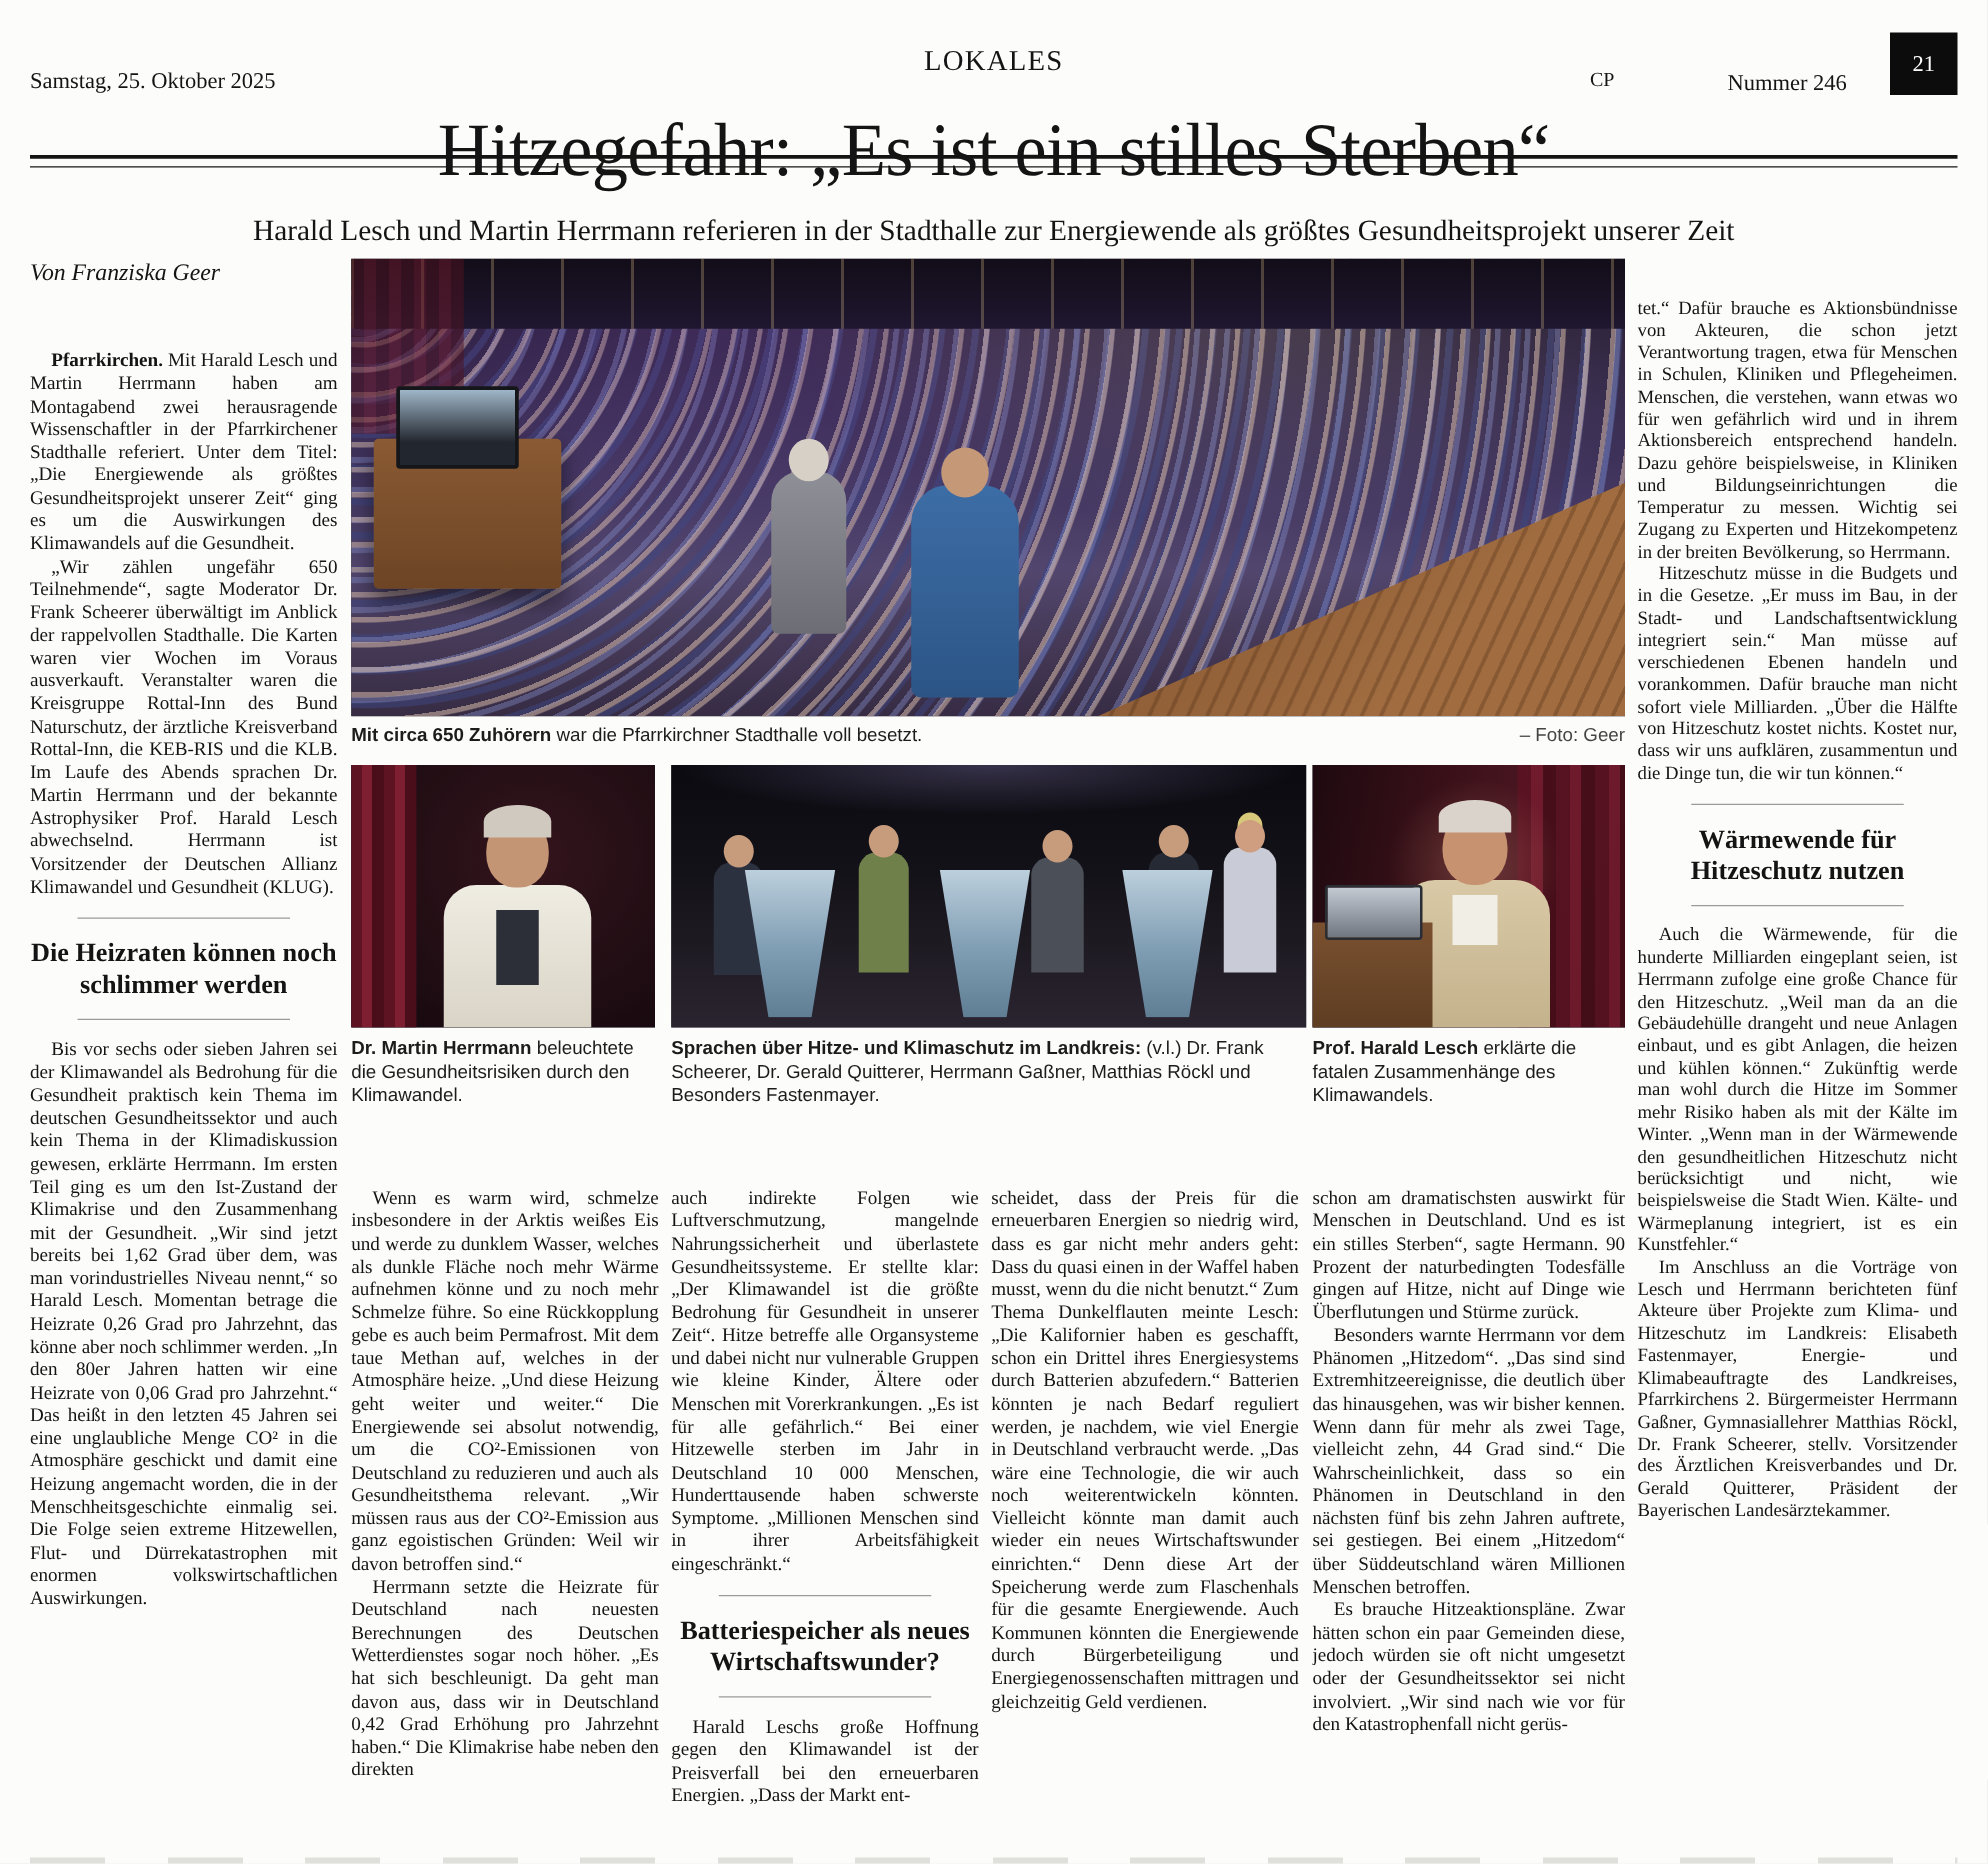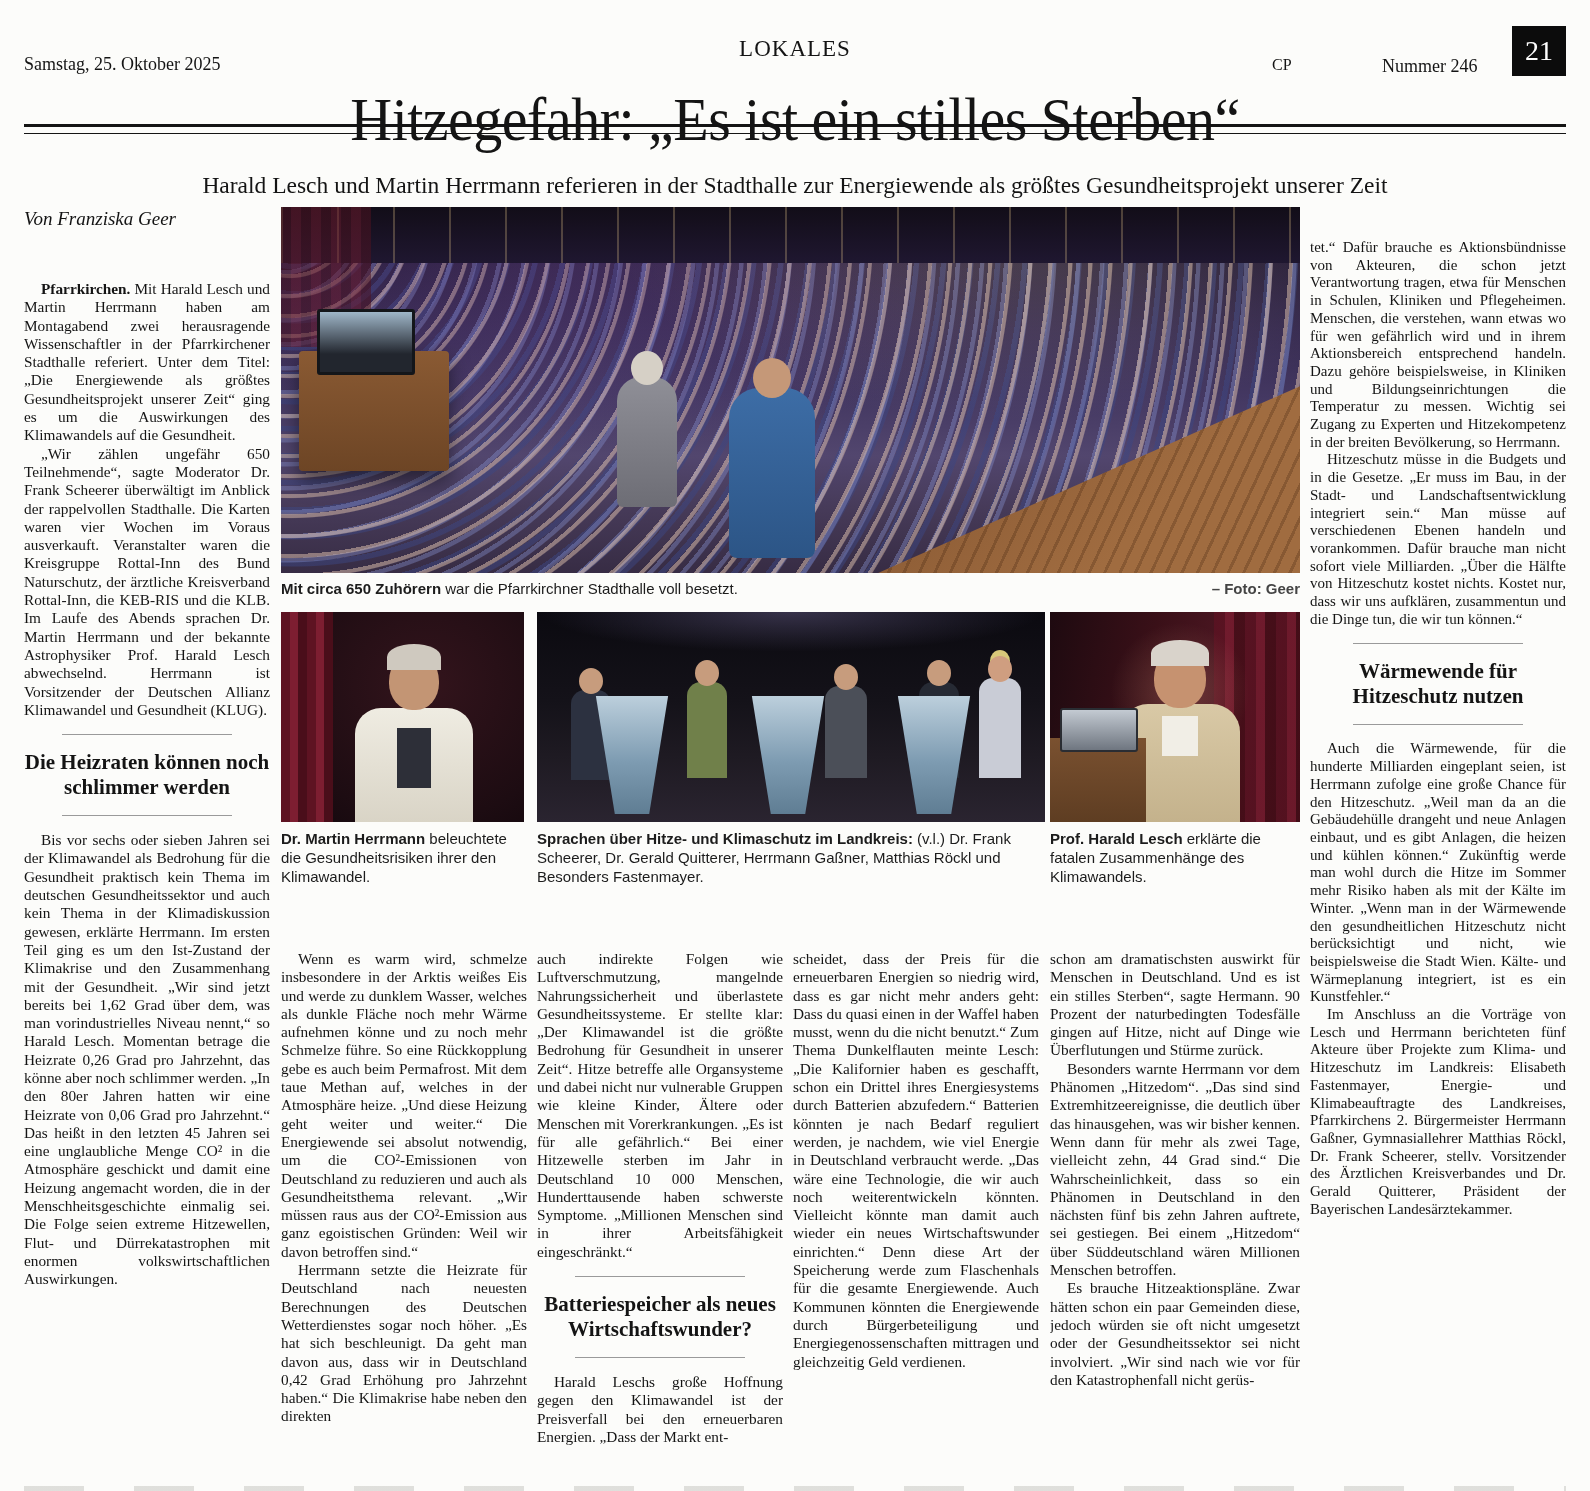--- a/index.html
+++ b/index.html
@@ -4,21 +4,21 @@
 <style>
   html,body{margin:0;padding:0;background:#e9e9e7;}
   .page{position:relative;width:1590px;height:1491px;margin:0 auto;background:#fcfcfa;overflow:hidden;
         font-family:"Liberation Serif", serif;color:#141414;}
   
   .hdr-date{position:absolute;left:24px;top:54px;font-size:18px;}
   .hdr-section{position:absolute;left:0;right:0;top:36px;text-align:center;font-size:23px;letter-spacing:1px;}
   .hdr-cp{position:absolute;left:1272px;top:56px;font-size:16px;}
   .hdr-issue{position:absolute;left:1382px;top:56px;font-size:18px;}
   .hdr-pagebox{position:absolute;left:1512px;top:26px;width:54px;height:50px;background:#0c0c0c;color:#fff;
-               display:flex;align-items:center;justify-content:center;font-size:28px;}
+               display:flex;align-items:center;justify-content:center;font-size:18px;}
   .hdr-rule{position:absolute;left:24px;right:24px;top:124px;height:6px;border-top:3px solid #141414;border-bottom:1px solid #141414;}
   
   .headline{position:absolute;left:0;right:0;top:88px;text-align:center;font-size:58px;line-height:64px;
             letter-spacing:-0.5px;transform:scaleY(1.04);}
   .subheadline{position:absolute;left:0;right:0;top:172px;text-align:center;font-size:23.5px;}
   .byline{position:absolute;left:24px;top:208px;width:246px;font-style:italic;font-size:19px;}
   
   .np{font-size:15.3px;line-height:18.3px;text-align:justify;}
   .np p{margin:0;}
   .np p.ind{text-indent:17px;}
@@ -37,21 +37,21 @@
   .ph-main{left:281px;top:207px;width:1019px;height:366px;}
   .ph-a{left:281px;top:612px;width:243px;height:210px;}
   .ph-b{left:537px;top:612px;width:508px;height:210px;}
   .ph-c{left:1050px;top:612px;width:250px;height:210px;}
   .cap{position:absolute;font-family:"Liberation Sans", sans-serif;font-size:15px;line-height:19px;color:#1c1c1c;text-align:left;}
   .cap b{font-weight:bold;}
   .cap-main{left:281px;top:579px;width:1019px;display:flex;justify-content:space-between;}
   .cap-a{left:281px;top:829px;width:243px;}
   .cap-b{left:537px;top:829px;width:508px;}
   .cap-c{left:1050px;top:829px;width:250px;}
-  .credit{color:#444;font-weight:bold;}
+  .credit{color:#444;}
   
   .crowd{position:absolute;inset:0;
     background:
       radial-gradient(ellipse at 72% 10%, rgba(255,235,190,0.18), transparent 38%),
       radial-gradient(ellipse at 30% 8%, rgba(120,80,160,0.35), transparent 45%),
       repeating-radial-gradient(circle at 9px 7px, rgba(226,196,176,0.5) 0 3.5px, transparent 4.6px 20px),
       repeating-radial-gradient(circle at 4px 15px, rgba(130,140,200,0.42) 0 4px, transparent 5px 24px),
       repeating-radial-gradient(circle at 14px 3px, rgba(60,70,130,0.5) 0 5px, transparent 6px 27px),
       linear-gradient(180deg,#171020 0%,#241a36 15%,#35294f 33%,#443862 52%,#52466e 68%,#463a58 83%,#372c44 100%);}
   .ceiling{position:absolute;left:0;top:0;right:0;height:56px;
@@ -150,21 +150,21 @@
 
   <div class="photo ph-a">
     <div class="pa-bg"></div>
     <div class="pa-curtain"></div>
     <div class="pa-coat"></div>
     <div class="pa-shirt"></div>
     <div class="pa-head"></div>
     <div class="pa-hair"></div>
   </div>
   <div class="cap cap-a">
-    <b>Dr. Martin Herrmann</b><span> beleuchtete die Gesundheitsrisiken ihrer den Klimawandel.</span>
+    <b>Dr. Martin Herrmann</b><span> beleuchtete die Gesundheitsrisiken durch den Klimawandel.</span>
   </div>
 
   <div class="photo ph-b">
     <div class="pb-bg"></div>
     <div class="pb-glow"></div>
     <div class="fig pb-f1">
         <div class="head"></div>
       </div>
     <div class="fig pb-f2">
         <div class="head"></div>

